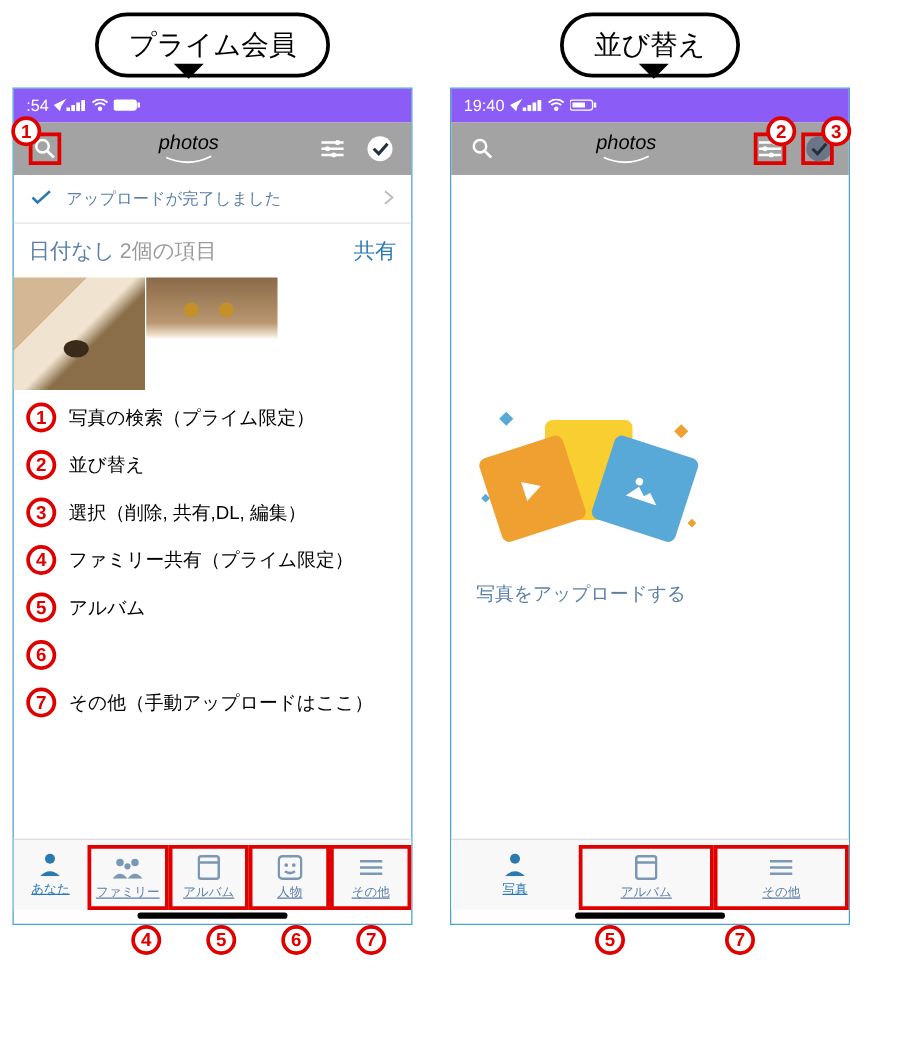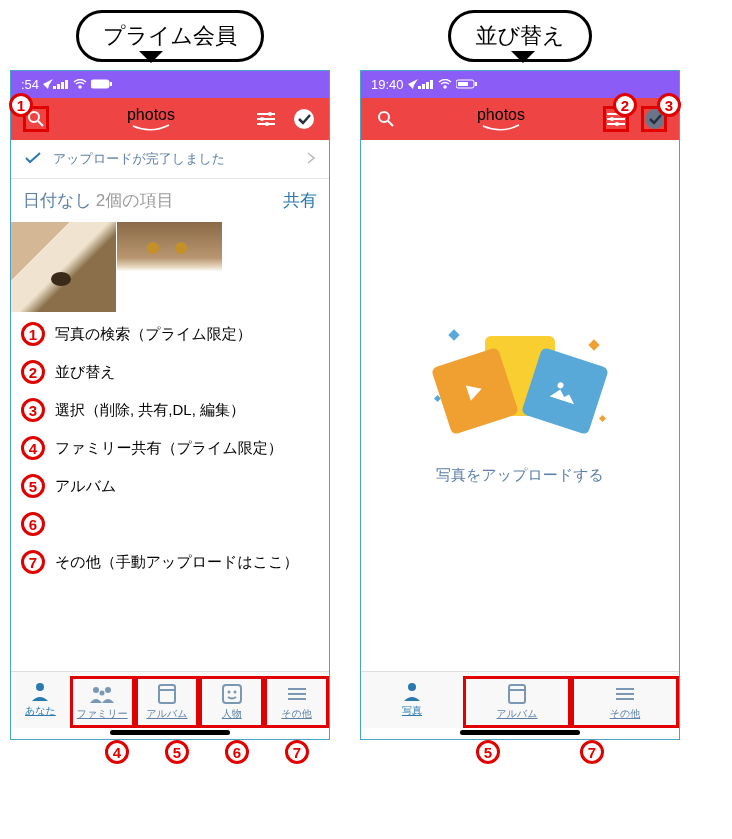--- a/index.html
+++ b/index.html
@@ -20,22 +20,22 @@
       display: flex; flex-direction: column; height: 670px; position: relative;
     }
     .status-bar {
       background: #8b5cf6; color: #fff; display: flex;
       justify-content: flex-start; align-items: center;
       padding: 6px 10px; font-size: 13px;
     }
     .status-left { display: flex; align-items: center; gap: 4px; }
     .status-right { display: flex; align-items: center; gap: 4px; }
     .app-header {
-      background: #ef4444; display: flex; align-items: center;
-      justify-content: space-between; padding: 8px 12px;
+      background: #a3a3a3; display: flex; align-items: center;
+      justify-content: space-between; padding: 8px 12px; font-style: italic;
     }
     .app-title-wrap { display: flex; flex-direction: column; align-items: center; }
     .smile { width: 40px; height: 8px; }
     .hdr-icon { width: 26px; height: 26px; display: flex; align-items: center; justify-content: center; }
     .hdr-group { display: flex; gap: 12px; align-items: center; }
     .upload-banner {
       display: flex; align-items: center; padding: 10px 14px;
       border-bottom: 1px solid #e5e5e5; color: #5b7fa6; font-size: 13px;
       justify-content: space-between;
     }
@@ -69,21 +69,21 @@
     .tab-label { font-size: 10px; color: #5b7fa6; text-decoration: underline; }
     .tab.active .tab-label { color: #2a7ab0; }
     .home-indicator { width: 120px; height: 5px; background: #000; border-radius: 3px; margin: 2px auto 4px auto; }
     .red-box { border: 3px solid #e00000; }
     .marker {
       position: absolute; width: 24px; height: 24px;
       border: 3px solid #e00000; border-radius: 50%; background: #fff;
       color: #e00000; font-weight: 700; font-size: 15px;
       display: flex; align-items: center; justify-content: center; z-index: 10;
     }
-    .empty-state { flex:1; display:flex; flex-direction:column; align-items:center; justify-content:center; gap:20px; padding: 0 20px; }
+    .empty-state { flex:1; display:flex; flex-direction:column; align-items:flex-start; justify-content:center; gap:20px; padding: 0 20px; }
     .empty-art { width:180px; height:120px; position:relative; }
     .card-o { position:absolute; left:10px; top:30px; width:70px; height:70px; background:#f0a030; border-radius:6px; transform:rotate(-18deg); display:flex; align-items:center; justify-content:center;}
     .card-y { position:absolute; left:55px; top:10px; width:70px; height:80px; background:#f8ce30; border-radius:6px; }
     .card-b { position:absolute; left:100px; top:30px; width:70px; height:70px; background:#58a8d8; border-radius:6px; transform:rotate(18deg); display:flex; align-items:center; justify-content:center;}
     .spark { position:absolute; width:8px; height:8px; background:#58a8d8; transform:rotate(45deg);}
     .spark.o { background:#f0a030; }
     .empty-text { color:#5b7fa6; font-size:15px; font-weight:500; }
     .auto-btn { background:#f4e3b8; border:1px solid #d8c090; padding:10px 18px; font-size:14px; color:#5a4a20; }
     .tab-bar.three .tab { flex:1; }
   </style>

